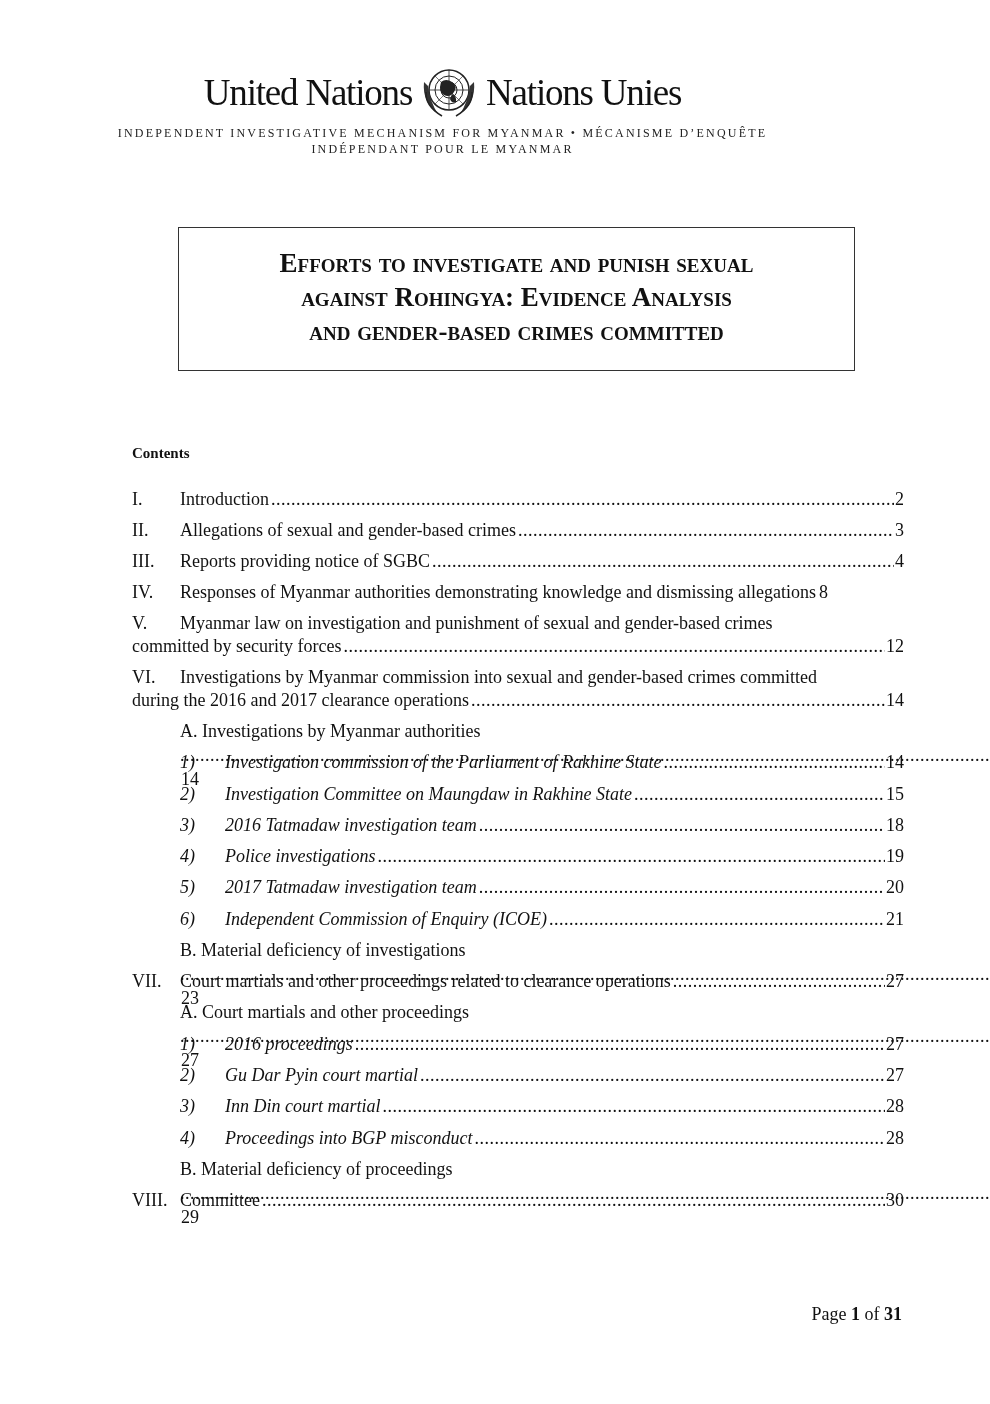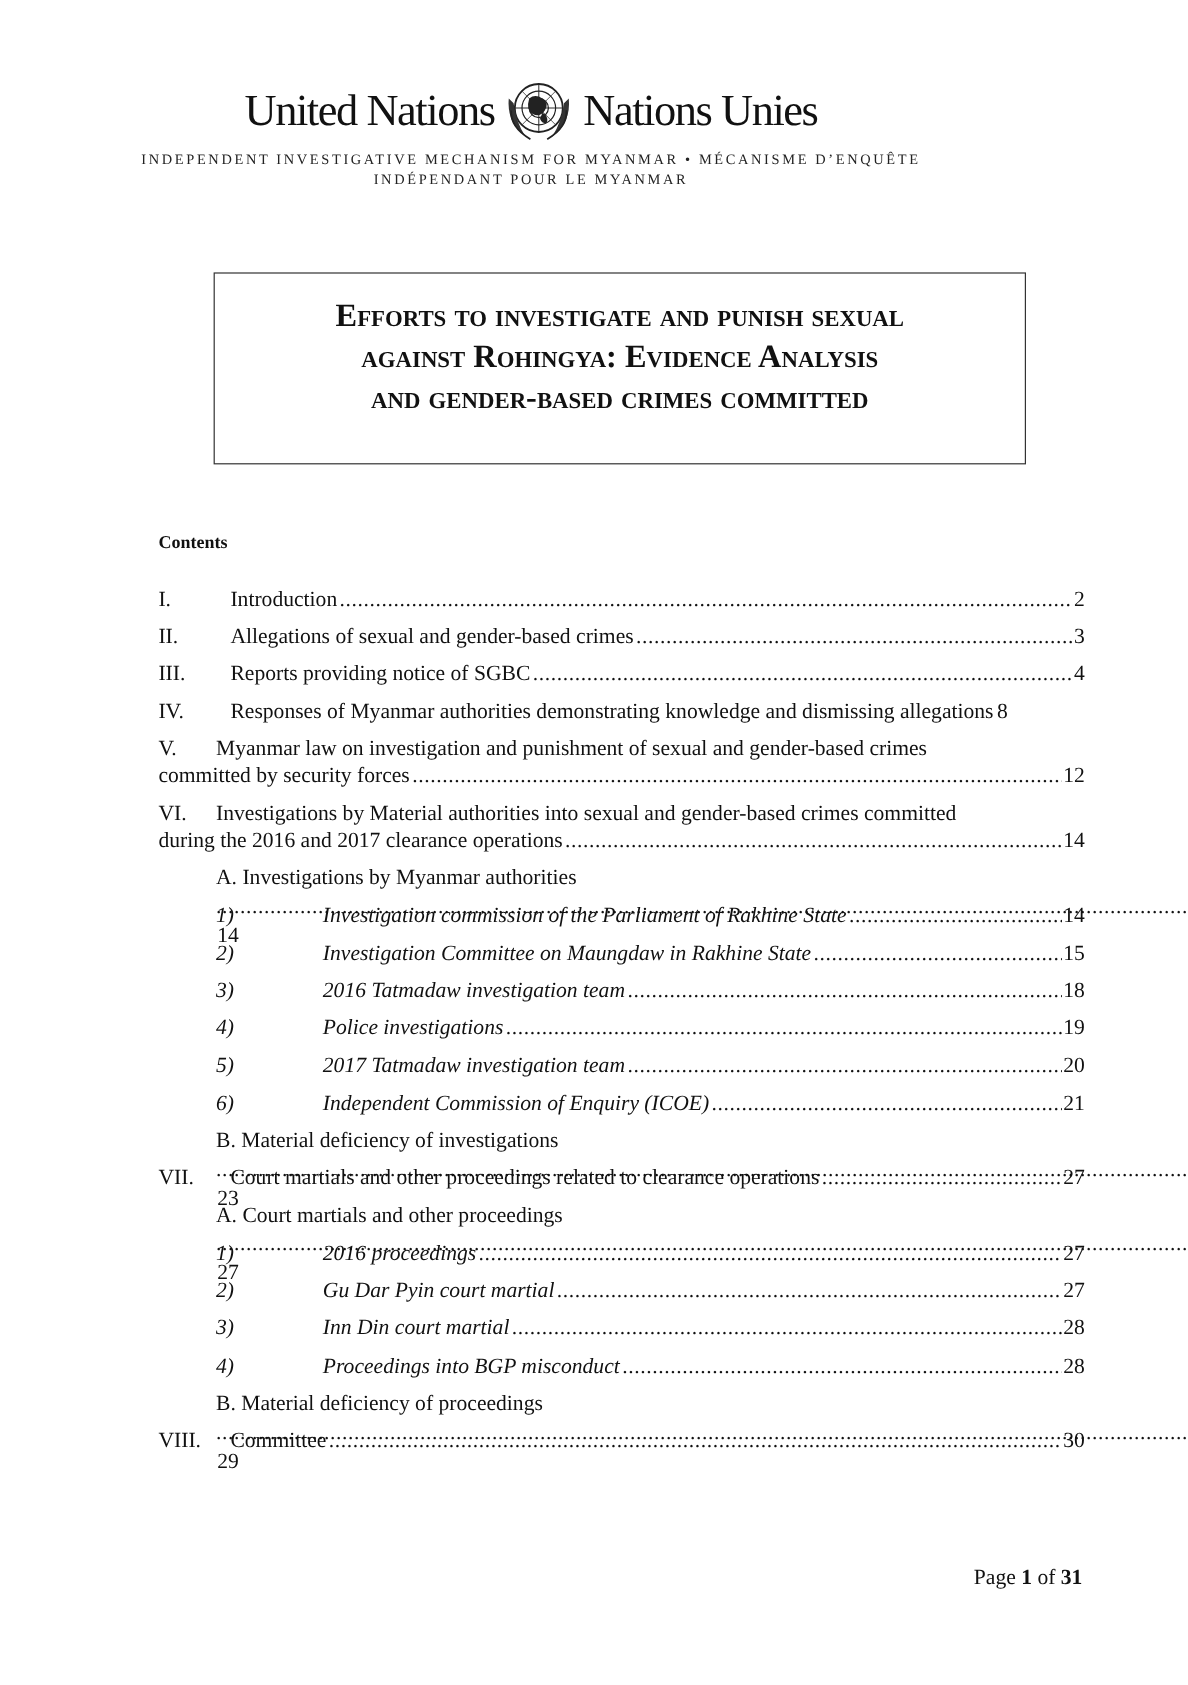--- a/index.html
+++ b/index.html
@@ -7,45 +7,45 @@
          font-family: "Liberation Serif", "DejaVu Serif", serif; color: #111; }
 
   .header { position: absolute; left: 0; top: 62px; width: 885px; text-align: center; }
   .un-line { display: flex; justify-content: center; align-items: center; height: 60px; }
   .un-en, .un-fr { font-size: 37px; letter-spacing: -1.2px; color: #111; line-height: 1; }
   .un-en { margin-right: 4px; }
   .un-fr { margin-left: 4px; }
   .emblem { width: 66px; height: 60px; display: inline-block; }
   .mechanism { font-size: 12px; letter-spacing: 2.2px; line-height: 10px; margin-top: 6px; color: #222; }
 
-  .title-box { position: absolute; left: 178px; top: 227px; width: 677px; height: 160px;
+  .title-box { position: absolute; left: 178px; top: 227px; width: 677px; height: 144px;
                border: 1.5px solid #333; box-sizing: border-box; }
   .title { position: absolute; left: 0; top: 18px; width: 100%; text-align: center;
            font-weight: bold; font-variant: small-caps; font-size: 27px; line-height: 34px; color: #111; }
 
   .contents-heading { position: absolute; left: 132px; top: 445px; font-size: 15px; font-weight: bold; }
 
   .toc { position: absolute; left: 132px; top: 487px; width: 772px; font-size: 18px; }
   .row { position: relative; height: 31px; line-height: 24px; }
   .row.wrap { height: 54px; }
   .num { position: absolute; left: 0; top: 0; }
   .line1 { position: absolute; left: 48px; top: 0; white-space: nowrap; }
   .leader { position: absolute; left: 0; right: 0; display: flex; align-items: baseline; }
   .leader .txt { white-space: nowrap; padding-right: 2px; }
   .leader .dots { flex: 1; overflow: hidden; white-space: nowrap; letter-spacing: 0.5px; }
   .leader .dots::after { content: "................................................................................................................................................................................................................................................................"; }
   .leader .pg { padding-left: 1px; white-space: nowrap; }
   .top0 { top: 0; }
   .top23 { top: 23px; }
 
-  .lvl1 .leader { left: 60px; }
+  .lvl1 .leader { left: 48px; }
   .lvl2 .leader { left: 48px; flex-direction: column; }
   .lvl3 .sub-num { position: absolute; left: 48px; top: 0; font-style: italic; }
   .lvl3 .leader { left: 93px; }
-  .lvl3 .leader .txt { font-style: italic; margin-left: 44px; }
+  .lvl3 .leader .txt { font-style: italic; }
   .row.lvl2, .row.lvl3 { height: 31.3px; }
 
   .footer { position: absolute; right: 88px; top: 1304px; font-size: 18px; }
   .footer b { font-weight: bold; }
 </style>
 </head>
 <body>
 
 <div class="header">
   <div class="un-line">
@@ -125,21 +125,21 @@
     <span class="line1">Myanmar law on investigation and punishment of sexual and gender-based crimes</span>
     <div class="leader top23">
         <span class="txt">committed by security forces</span>
         <span class="dots"></span>
         <span class="pg">12</span>
       </div>
   </div>
 
   <div class="row wrap">
     <span class="num">VI.</span>
-    <span class="line1">Investigations by Material authorities into sexual and gender-based crimes committed</span>
+    <span class="line1">Investigations by Myanmar commission into sexual and gender-based crimes committed</span>
     <div class="leader top23">
         <span class="txt">during the 2016 and 2017 clearance operations</span>
         <span class="dots"></span>
         <span class="pg">14</span>
       </div>
   </div>
 
   <div class="row lvl2">
     <div class="leader top0">
         <span class="txt">A. Investigations by Myanmar authorities</span>

